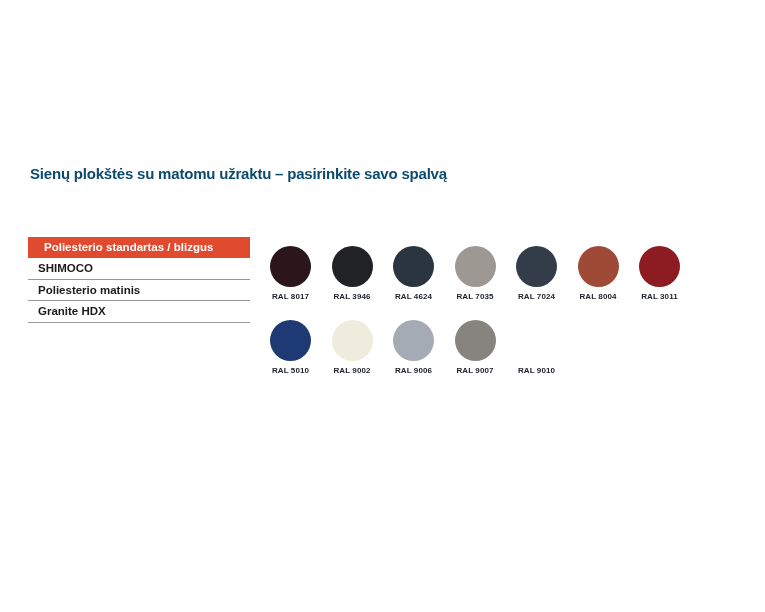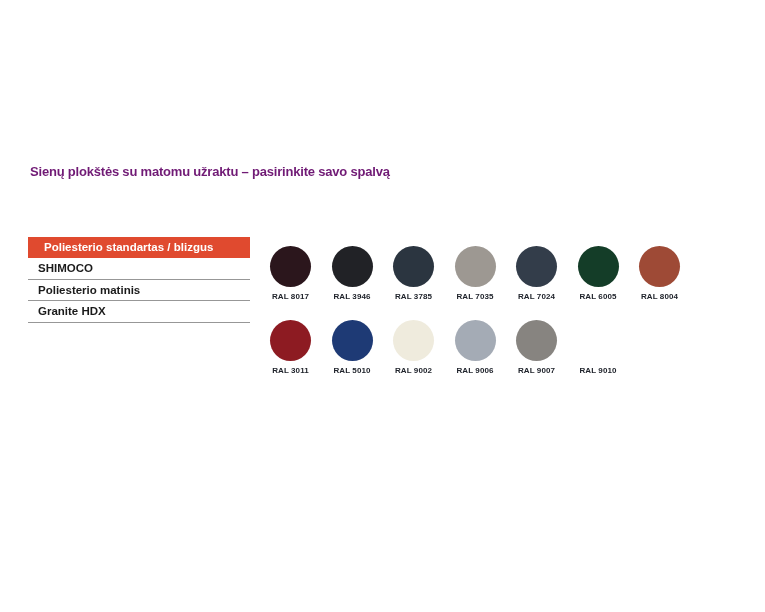--- a/index.html
+++ b/index.html
@@ -12,23 +12,23 @@
     position: relative;
     width: 765px;
     height: 612px;
     background: #ffffff;
     overflow: hidden;
   }
   .title {
     position: absolute;
     left: 30px;
     top: 155px;
-    font-size: 13px;
+    font-size: 15px;
     font-weight: 700;
-    color: #701a75;
+    color: #0c4a6e;
     letter-spacing: -0.2px;
     white-space: nowrap;
   }
   .description {
     position: absolute;
     left: 30px;
     top: 188px;
     width: 716px;
     font-size: 9.8px;
     line-height: 14.5px;
@@ -108,33 +108,29 @@
       <div class="swatch">
         <div class="circle" style="background: rgb(43, 22, 28);"></div>
         <div class="swatch-label">RAL 8017</div>
       </div>
       <div class="swatch">
         <div class="circle" style="background: rgb(33, 34, 38);"></div>
         <div class="swatch-label">RAL 3946</div>
       </div>
       <div class="swatch">
         <div class="circle" style="background: rgb(43, 53, 64);"></div>
-        <div class="swatch-label">RAL 3785</div>
+        <div class="swatch-label">RAL 4624</div>
       </div>
       <div class="swatch">
         <div class="circle" style="background: rgb(157, 152, 146);"></div>
         <div class="swatch-label">RAL 7035</div>
       </div>
       <div class="swatch">
         <div class="circle" style="background: rgb(51, 61, 74);"></div>
         <div class="swatch-label">RAL 7024</div>
-      </div>
-      <div class="swatch">
-        <div class="circle" style="background: rgb(20, 61, 40);"></div>
-        <div class="swatch-label">RAL 6005</div>
       </div>
       <div class="swatch">
         <div class="circle" style="background: rgb(158, 74, 54);"></div>
         <div class="swatch-label">RAL 8004</div>
       </div>
       <div class="swatch">
         <div class="circle" style="background: rgb(141, 27, 34);"></div>
         <div class="swatch-label">RAL 3011</div>
       </div>
       <div class="swatch">

